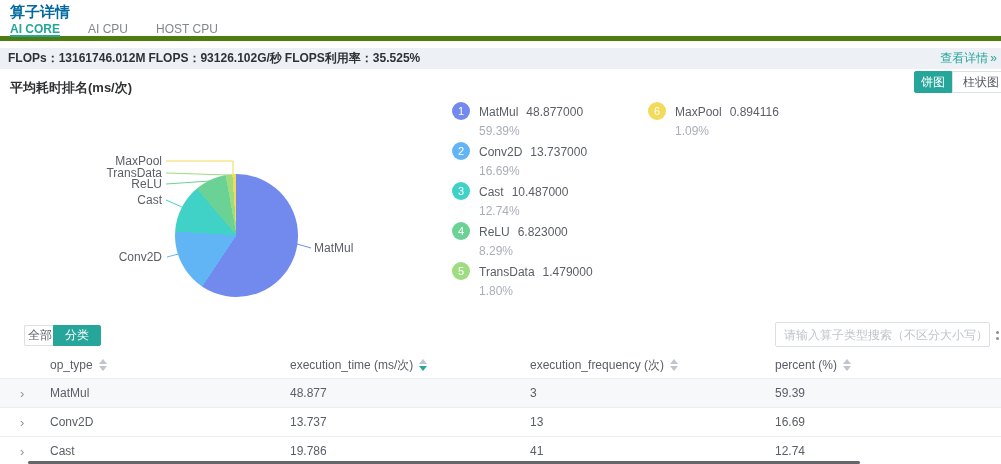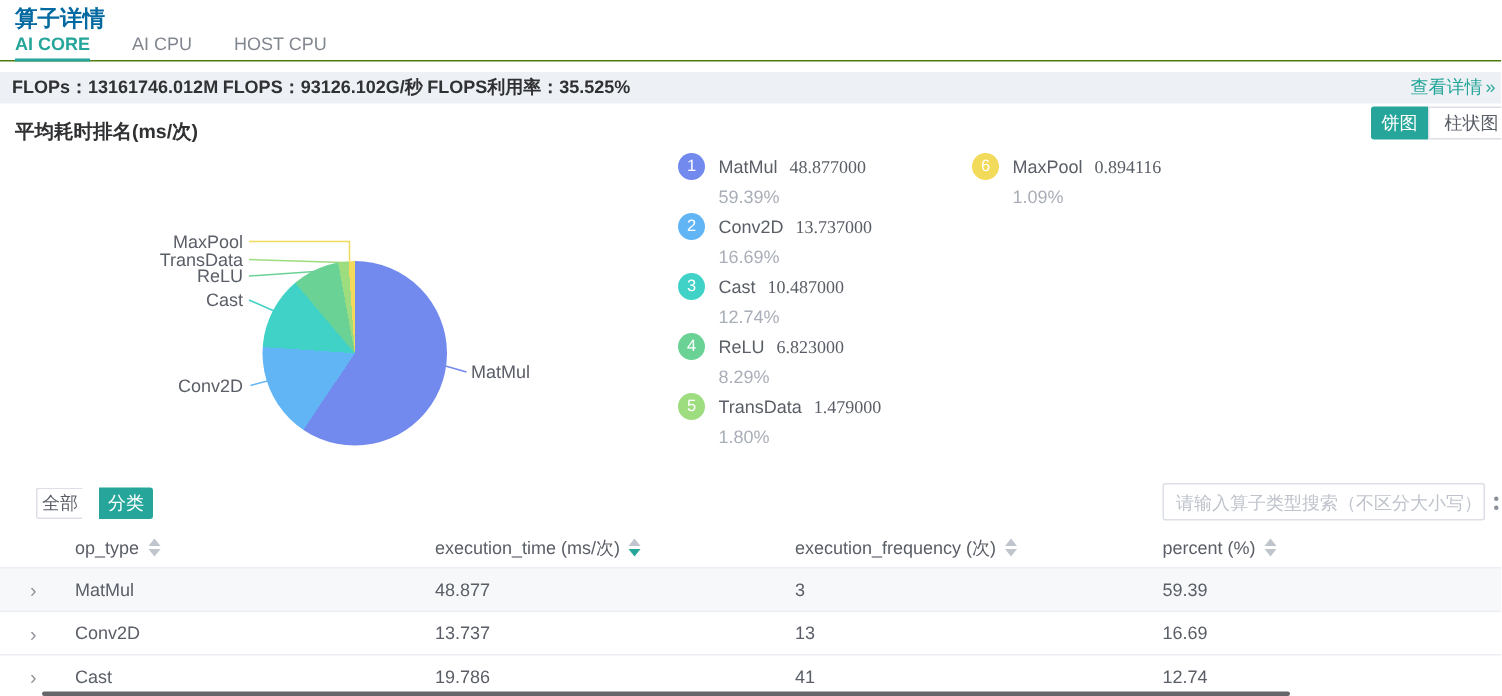--- a/index.html
+++ b/index.html
@@ -2,21 +2,21 @@
 <html style="--accent: #26a69a;"><head>
 <meta charset="utf-8">
 <style>
   :root{ --accent:#26a69a; }
   *{ box-sizing:border-box; margin:0; padding:0; }
   body{ background:#fff; font-family:"Liberation Sans","DejaVu Sans",sans-serif; }
   .page{ position:relative; width:1001px; height:464px; background:#fff; overflow:hidden; color:#303133; }
 
   
   .page-title{ position:absolute; left:10px; top:3px; font-size:15px; font-weight:700; color:#0369a1; }
-  .tabbar{ position:absolute; top:19px; left:0; right:0; height:22px; border-bottom:1px solid #4d7c0f; padding-left:10px; display:flex; gap:28px; }
+  .tabbar{ position:absolute; top:19px; left:0; right:0; height:22px; border-bottom:5px solid #4d7c0f; padding-left:10px; display:flex; gap:28px; }
   .tab{ position:relative; font-size:12px; color:#82878f; line-height:21px; cursor:pointer; }
   .tab.active{ color:var(--accent); font-weight:700; }
   .tab.active::after{ content:''; position:absolute; left:0; right:0; bottom:-1px; height:2px; background:var(--accent); }
 
   
   .flops-bar{ position:absolute; top:48px; left:0; right:0; height:21px; background:#edf0f4; display:flex; align-items:center; padding:0 4px 0 8px; gap:3px; font-size:12px; font-weight:700; color:#303133; white-space:nowrap; }
   .flops-item span{ font-weight:700; }
   .detail-link{ margin-left:auto; color:var(--accent); font-weight:400; cursor:pointer; }
   .detail-link .arr{ margin-left:2px; }
 
@@ -37,27 +37,27 @@
   .pl-cast{ left:88px; top:99px; }
   .pl-conv2d{ left:88px; top:156px; }
   .pl-matmul{ left:314px; top:147px; text-align:left; }
 
   .legend-item{ position:absolute; display:flex; align-items:flex-start; cursor:pointer; }
   .li-1{ left:452px; top:7px; } .li-2{ left:452px; top:47px; } .li-3{ left:452px; top:87px; }
   .li-4{ left:452px; top:127px; } .li-5{ left:452px; top:167px; } .li-6{ left:648px; top:7px; }
   .legend-rank{ width:18px; height:18px; border-radius:50%; color:#fff; font-size:11px; line-height:18px; text-align:center; flex:none; }
   .legend-text{ margin-left:9px; }
   .legend-line1{ font-size:12px; color:#5a5e66; line-height:14px; white-space:nowrap; }
-  .legend-line1 .lv{ margin-left:8px;font-family:Liberation Serif, serif; }
+  .legend-line1 .lv{ margin-left:8px; }
   .legend-pct{ display:block; font-size:12px; color:#a9aeb8; margin-top:4px; }
 
   
   .filter-btn{ position:absolute; top:325px; height:21px; font-size:12px; line-height:19px; text-align:center; border:1px solid #dcdfe6; background:#fff; color:#5a5e66; cursor:pointer; font-family:inherit; }
   .btn-all{ left:24px; width:31px; border-radius:2px 0 0 2px; border-right:none; }
-  .btn-cat{ left:66px; width:36px; background:var(--accent); border-color:var(--accent); color:#fff; border-radius:0 2px 2px 0; }
+  .btn-cat{ left:53px; width:48px; background:var(--accent); border-color:var(--accent); color:#fff; border-radius:0 2px 2px 0; }
   .search-input{ position:absolute; left:775px; top:322px; width:215px; height:25px; border:1px solid #dcdfe6; border-radius:2px; font-size:12px; padding:0 8px; color:#5a5e66; outline:none; font-family:inherit; }
   .search-input::placeholder{ color:#bfc4cc; }
   .more-dots{ position:absolute; left:996px; top:331px; cursor:pointer; }
   .more-dots i{ display:block; width:3px; height:3px; background:#8a9099; border-radius:50%; margin-bottom:3px; }
 
   
   .op-table{ position:absolute; top:352px; left:0; right:0; font-size:12px; color:#5a5e66; }
   .thead,.trow{ display:grid; grid-template-columns:50px 240px 240px 245px 1fr; align-items:center; }
   .thead{ height:26px; }
   .th{ display:flex; align-items:center; white-space:nowrap; cursor:pointer; }

